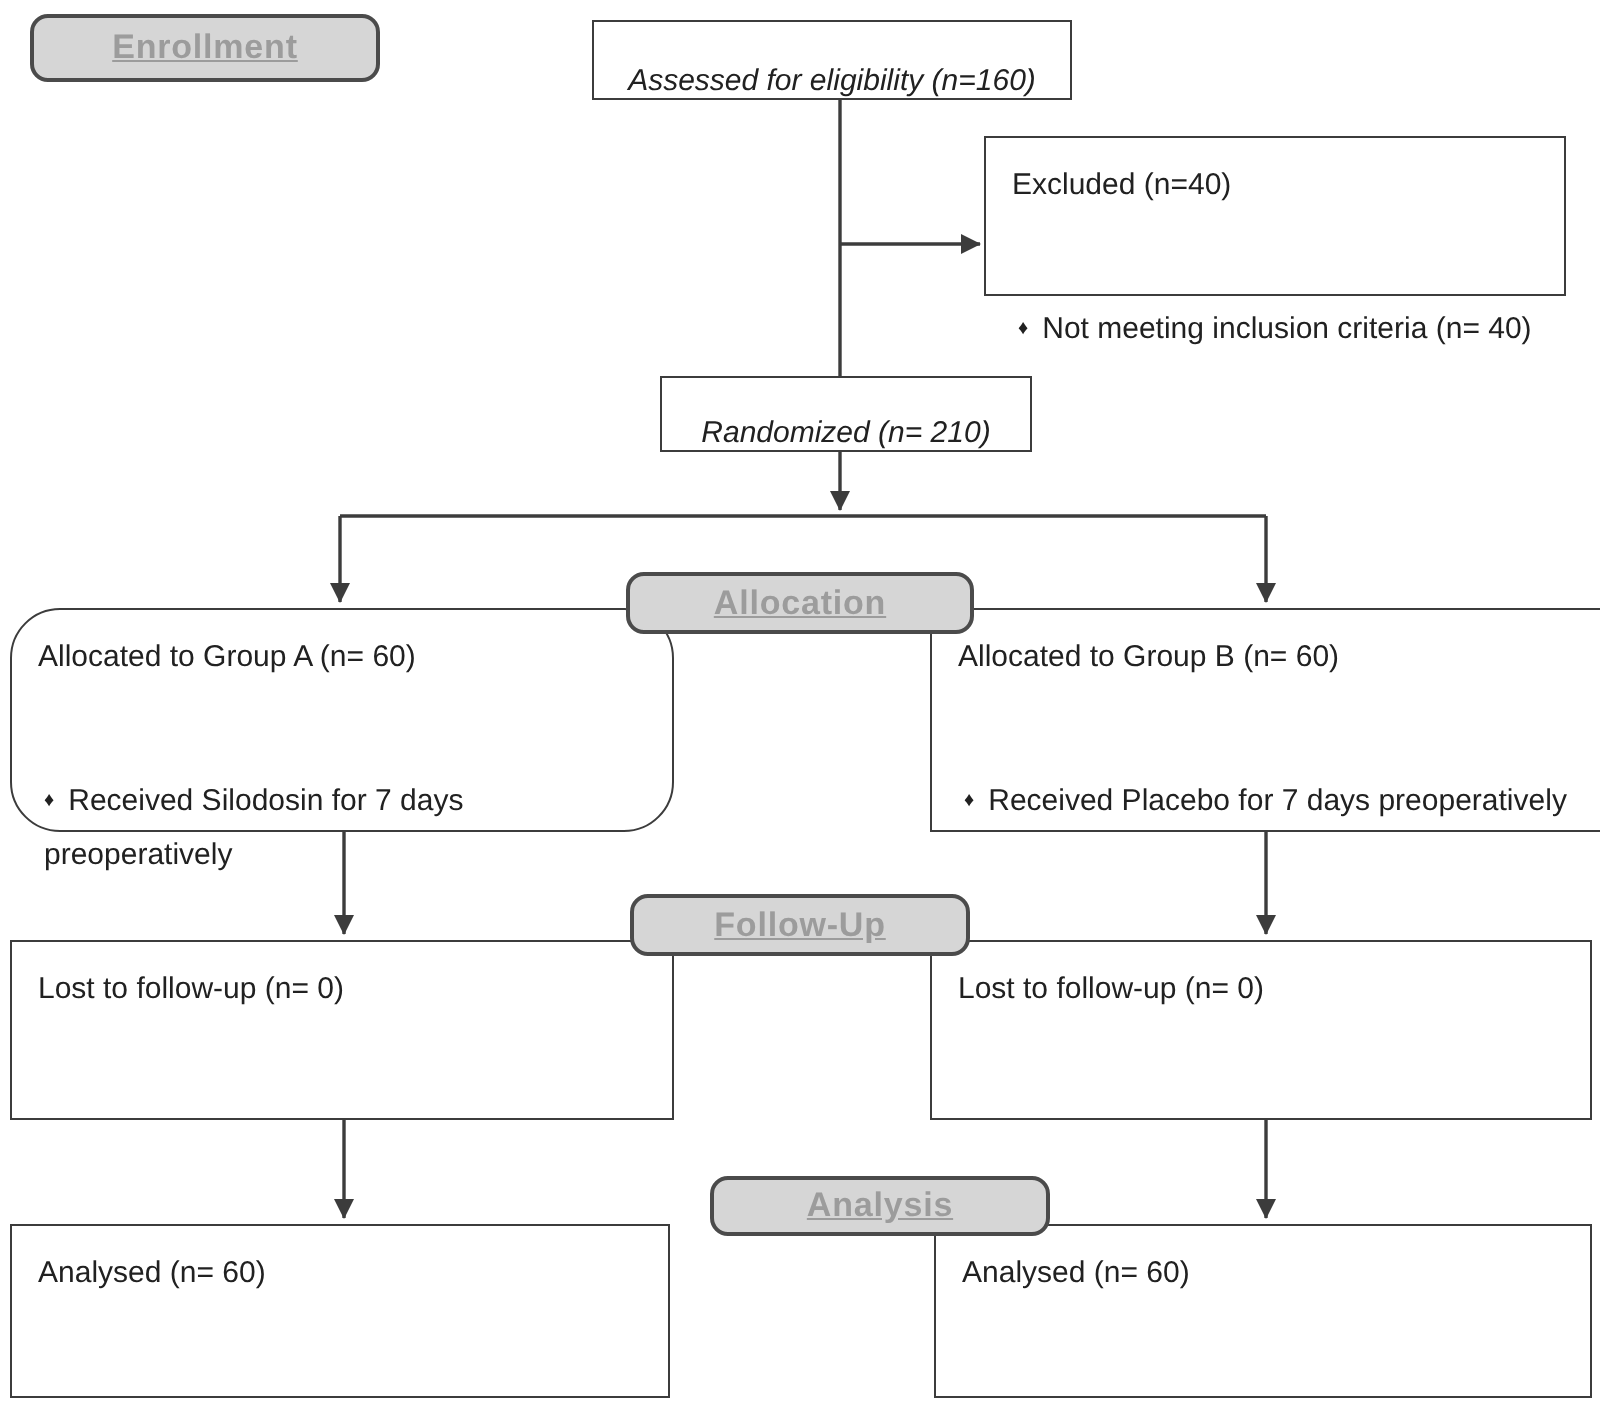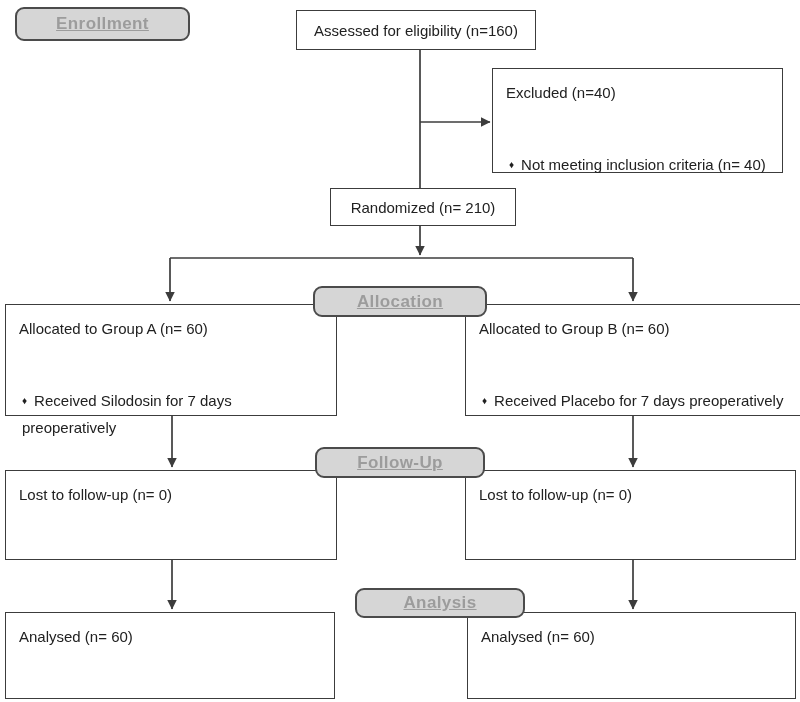--- a/index.html
+++ b/index.html
@@ -13,21 +13,21 @@
   .connectors{position:absolute;left:0;top:0;z-index:1;}
   .connectors line, .connectors path.link{
     stroke:var(--line,#3c3c3c);stroke-width:1.7;fill:none;
   }
   #arrowhead path{fill:var(--line,#3c3c3c);}
   .box{
     position:absolute;background:#ffffff;
     border:1.5px solid var(--box-border,#3c3c3c);
     box-sizing:border-box;font-size:15px;z-index:2;
   }
-  .box.center{display:flex;align-items:center;justify-content:center;text-align:center;}
+  .box.center{display:flex;align-items:flex-end;justify-content:center;text-align:center;font-style:italic;}
   .box.lefttop{padding:11px 13px;line-height:25px;}
   .stage-label{
     position:absolute;box-sizing:border-box;z-index:3;
     background:var(--label-fill,#d6d6d6);
     border:2px solid var(--label-border,#4b4b4b);
     border-radius:9px;
     color:var(--label-text,#9c9c9c);
     font-weight:bold;font-size:17px;letter-spacing:0.4px;
     display:flex;align-items:center;justify-content:center;text-decoration:underline;
   }
@@ -67,32 +67,32 @@
   <div class="stage-label" style="left:313px;top:286px;width:174px;height:31px;text-align:center;">Allocation</div>
 
   <div class="stage-label" style="left:315px;top:447px;width:170px;height:31px;">Follow-Up</div>
 
   <div class="stage-label" style="left:315px;top:588px;width:170px;height:30px;margin-left:40px;">Analysis</div>
 
   <div class="box center" style="left:296px;top:10px;width:240px;height:40px;">
     <span>Assessed for eligibility (n=160)</span>
   </div>
 
-  <div class="box lefttop" style="left:492px;top:68px;width:291px;height:105px;">
+  <div class="box lefttop" style="left:492px;top:68px;width:291px;height:80px;">
     <div>Excluded (n=40)</div>
     <div class="bullet-line">
       <span class="bullet">♦</span><span>Not meeting inclusion criteria (n= 40)</span>
     </div>
   </div>
 
   <div class="box center" style="left:330px;top:188px;width:186px;height:38px;">
     <span>Randomized (n= 210)</span>
   </div>
 
-  <div class="box lefttop" style="left:5px;top:304px;width:332px;height:112px;">
+  <div class="box lefttop" style="left:5px;top:304px;width:332px;height:112px;border-radius:25px;">
     <div>Allocated to Group A (n= 60)</div>
     <div class="bullet-line">
       <span class="bullet">♦</span><span>Received Silodosin for 7 days preoperatively</span>
     </div>
   </div>
 
   <div class="box lefttop" style="left:465px;top:304px;width:352px;height:112px;">
     <div>Allocated to Group B (n= 60)</div>
     <div class="bullet-line">
       <span class="bullet">♦</span><span>Received Placebo for 7 days preoperatively</span>

